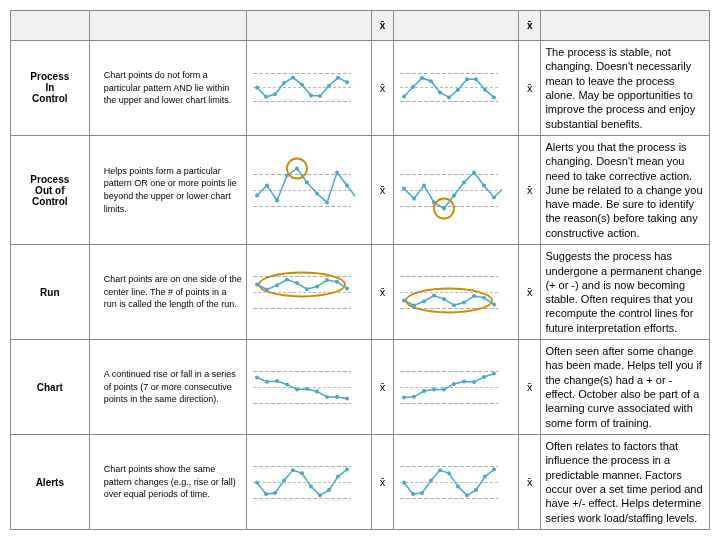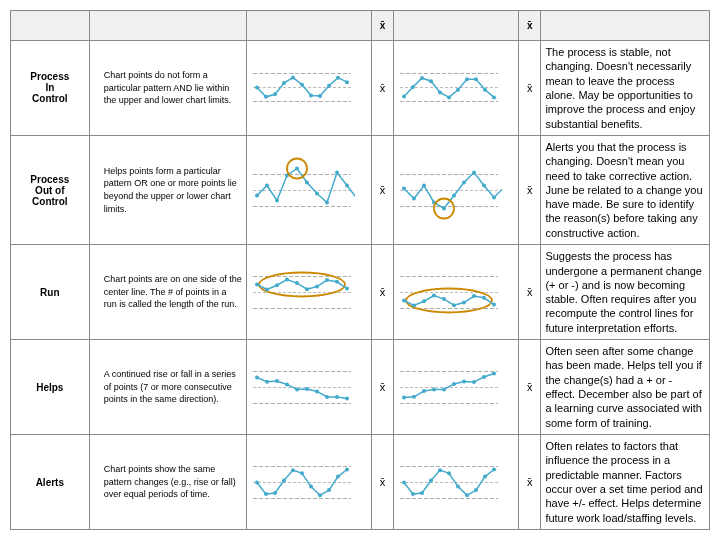--- a/index.html
+++ b/index.html
@@ -219,25 +219,25 @@
               <circle cx="48" cy="44.10292250900537" r="2" fill="#4ac"></circle>
               <circle cx="58" cy="50.189999883873696" r="2" fill="#4ac"></circle>
               <circle cx="68" cy="47.560592426208785" r="2" fill="#4ac"></circle>
               <circle cx="78" cy="41.10152120014165" r="2" fill="#4ac"></circle>
               <circle cx="88" cy="42.817135409997825" r="2" fill="#4ac"></circle>
               <circle cx="98" cy="49.51892213275811" r="2" fill="#4ac"></circle>
   </svg>
           </td>
     <td class="col-xbar2 xbar-symbol">x̄</td>
     <td class="col-interpretation">
-      <span class="interp-text">Suggests the process has undergone a permanent change (+ or -) and is now becoming stable. Often requires after you recompute the control lines for future interpretation efforts.</span>
+      <span class="interp-text">Suggests the process has undergone a permanent change (+ or -) and is now becoming stable. Often requires that you recompute the control lines for future interpretation efforts.</span>
     </td>
   </tr>
         <tr>
-    <td class="row-label col-label">Helps</td>
+    <td class="row-label col-label">Chart</td>
     <td class="col-desc">
       <span class="desc-text">A continued rise or fall in a series of points (7 or more consecutive points in the same direction).</span>
     </td>
     <td class="col-chart1" style="padding:2px;">
             <svg width="106" height="75">
     <line x1="4" y1="37.5" x2="102" y2="37.5" stroke="#aaa" stroke-width="0.8" stroke-dasharray="3,2"></line>
     <line x1="4" y1="21.5" x2="102" y2="21.5" stroke="#888" stroke-width="0.7" stroke-dasharray="4,2"></line>
     <line x1="4" y1="53.5" x2="102" y2="53.5" stroke="#888" stroke-width="0.7" stroke-dasharray="4,2"></line>
     <polyline points="8,27.5 18,31.818594853651362 28,30.986395009384143 38,34.44116900360215 48,39.478716493246765 58,38.91195777822126 68,41.42685416399913 78,46.98121471138974 88,46.92419336666987 98,48.49802550645665" fill="none" stroke="#4ac" stroke-width="1.5"></polyline>
     <circle cx="8" cy="27.5" r="2" fill="#4ac"></circle>
@@ -266,21 +266,21 @@
               <circle cx="48" cy="39.478716493246765" r="2" fill="#4ac"></circle>
               <circle cx="58" cy="33.91195777822126" r="2" fill="#4ac"></circle>
               <circle cx="68" cy="31.42685416399913" r="2" fill="#4ac"></circle>
               <circle cx="78" cy="31.98121471138974" r="2" fill="#4ac"></circle>
               <circle cx="88" cy="26.92419336666987" r="2" fill="#4ac"></circle>
               <circle cx="98" cy="23.49802550645665" r="2" fill="#4ac"></circle>
   </svg>
           </td>
     <td class="col-xbar2 xbar-symbol">x̄</td>
     <td class="col-interpretation">
-      <span class="interp-text">Often seen after some change has been made. Helps tell you if the change(s) had a + or - effect. December also be part of a learning curve associated with some form of training.</span>
+      <span class="interp-text">Often seen after some change has been made. Helps tell you if the change(s) had a + or - effect. October also be part of a learning curve associated with some form of training.</span>
     </td>
   </tr>
         <tr>
     <td class="row-label col-label">Alerts</td>
     <td class="col-desc">
       <span class="desc-text">Chart points show the same pattern changes (e.g., rise or fall) over equal periods of time.</span>
     </td>
     <td class="col-chart1" style="padding:2px;">
             <svg width="106" height="75">
     <line x1="4" y1="37.5" x2="102" y2="37.5" stroke="#aaa" stroke-width="0.8" stroke-dasharray="3,2"></line>
@@ -315,18 +315,18 @@
               <circle cx="53" cy="28.327975767584903" r="2" fill="#4ac"></circle>
               <circle cx="62" cy="41.550037725673924" r="2" fill="#4ac"></circle>
               <circle cx="71" cy="50.346187040401006" r="2" fill="#4ac"></circle>
               <circle cx="80" cy="45.1039235075929" r="2" fill="#4ac"></circle>
               <circle cx="89" cy="31.55203338092082" r="2" fill="#4ac"></circle>
               <circle cx="98" cy="24.500127314840853" r="2" fill="#4ac"></circle>
   </svg>
           </td>
     <td class="col-xbar2 xbar-symbol">x̄</td>
     <td class="col-interpretation">
-      <span class="interp-text">Often relates to factors that influence the process in a predictable manner. Factors occur over a set time period and have +/- effect. Helps determine future work load/staffing levels.</span>
+      <span class="interp-text">Often relates to factors that influence the process in a predictable manner. Factors occur over a set time period and have +/- effect. Helps determine series work load/staffing levels.</span>
     </td>
   </tr>
       </tbody>
   </table>
 </div>
 
 </body></html>

